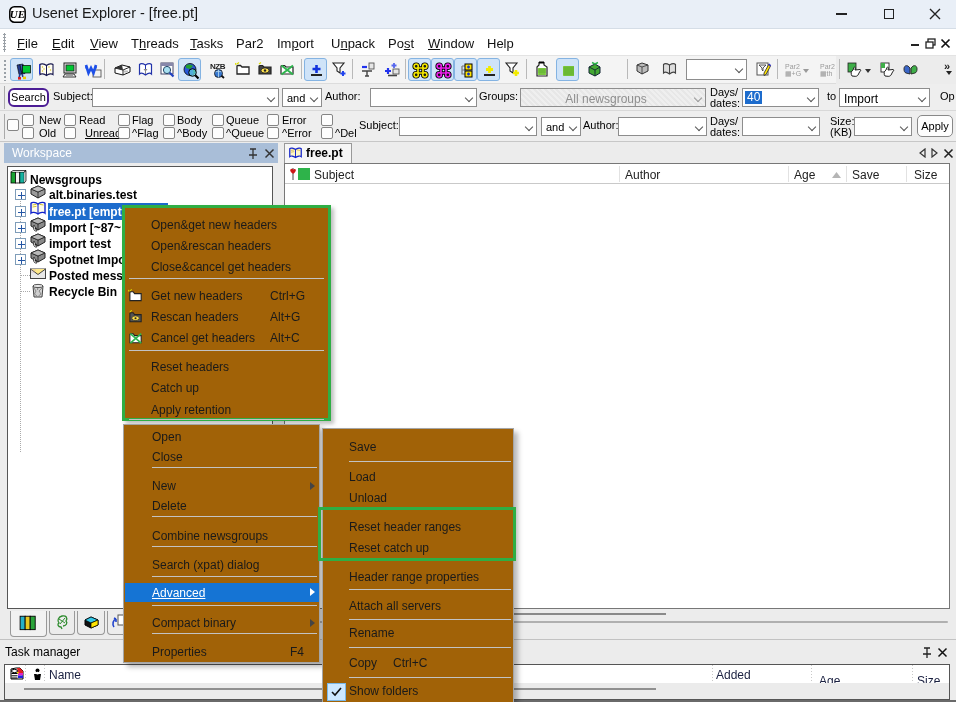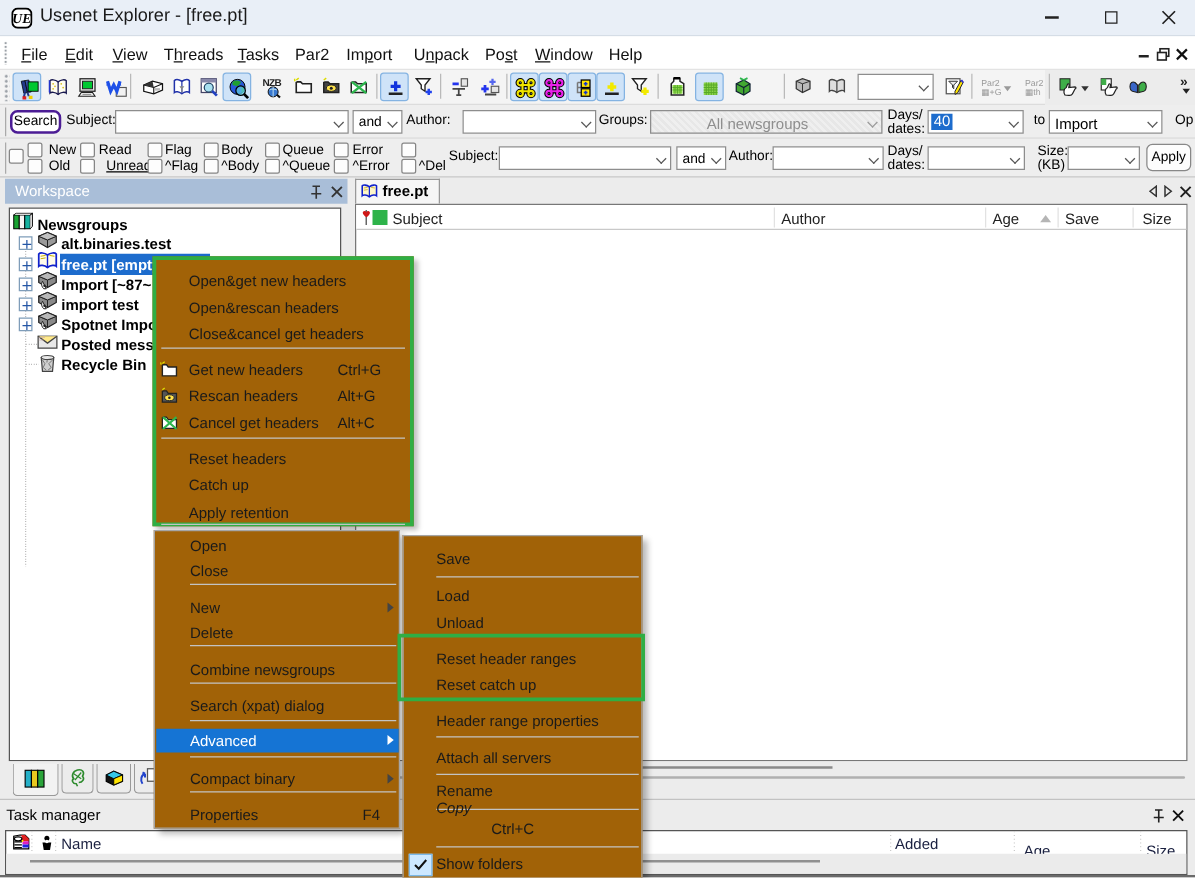--- a/index.html
+++ b/index.html
@@ -669,21 +669,21 @@
   <div class="msep" style="top:42px;"></div>
   <div class="mi" style="left:28px;top:54px;">New</div>
     <div class="marr" style="left:186px;top:57px;"></div>
   <div class="mi" style="left:28px;top:74px;">Delete</div>
   <div class="msep" style="top:91px;"></div>
   <div class="mi" style="left:28px;top:104px;">Combine newsgroups</div>
   <div class="msep" style="top:121px;"></div>
   <div class="mi" style="left:28px;top:133px;">Search (xpat) dialog</div>
   <div class="msep" style="top:151px;"></div>
   <div class="abs" style="left:1px;top:158px;width:194px;height:19px;background:#1574d4;"></div>
-  <div class="mi" style="left:28px;top:161px;color:#fff;">Advanced</div>
+  <div class="mi" style="left:28px;top:161px;color:#fff;text-decoration:underline;">Advanced</div>
     <div class="marr" style="left:186px;top:163px;border-left-color:#fff;"></div>
   <div class="msep" style="top:180px;"></div>
   <div class="mi" style="left:28px;top:191px;">Compact binary</div>
     <div class="marr" style="left:186px;top:194px;"></div>
   <div class="msep" style="top:208px;"></div>
   <div class="mi" style="left:28px;top:220px;">Properties</div>
     <div class="sc" style="left:166px;top:220px;">F4</div>
 </div>
 <div id="menu3" class="menu" style="left:322px;top:428px;width:192px;height:276px;">
   <div class="mi" style="left:26px;top:11px;">Save</div>
@@ -691,21 +691,21 @@
   <div class="mi" style="left:26px;top:41px;">Load</div>
   <div class="mi" style="left:26px;top:62px;">Unload</div>
   <div class="mi" style="left:26px;top:91px;">Reset header ranges</div>
   <div class="mi" style="left:26px;top:112px;">Reset catch up</div>
   <div class="mi" style="left:26px;top:141px;">Header range properties</div>
   <div class="msep" style="left:26px;top:160px;"></div>
   <div class="mi" style="left:26px;top:170px;">Attach all servers</div>
   <div class="msep" style="left:26px;top:190px;"></div>
   <div class="mi" style="left:26px;top:197px;">Rename</div>
   <div class="msep" style="left:26px;top:218px;"></div>
-  <div class="mi" style="left:26px;top:210px;font-style:italic;">Copy</div>
+  <div class="mi" style="left:26px;top:227px;">Copy</div>
     <div class="sc" style="left:70px;top:227px;">Ctrl+C</div>
   <div class="msep" style="left:26px;top:248px;"></div>
   <div class="abs" style="left:4px;top:254px;width:19px;height:18px;background:#cde8ff;border:1px solid #7ab8e8;"></div>
   <svg class="abs" style="left:8px;top:258px;" width="11" height="10" viewBox="0 0 11 10">
       <path d="M1 5 L4 8 L10 1" fill="none" stroke="#111" stroke-width="1.6"></path>
     </svg>
   <div class="mi" style="left:26px;top:255px;">Show folders</div>
 </div>
 <div class="abs" style="left:318px;top:507px;width:198px;height:54px;border:3px solid #2fae44;z-index:30;"></div>
 

